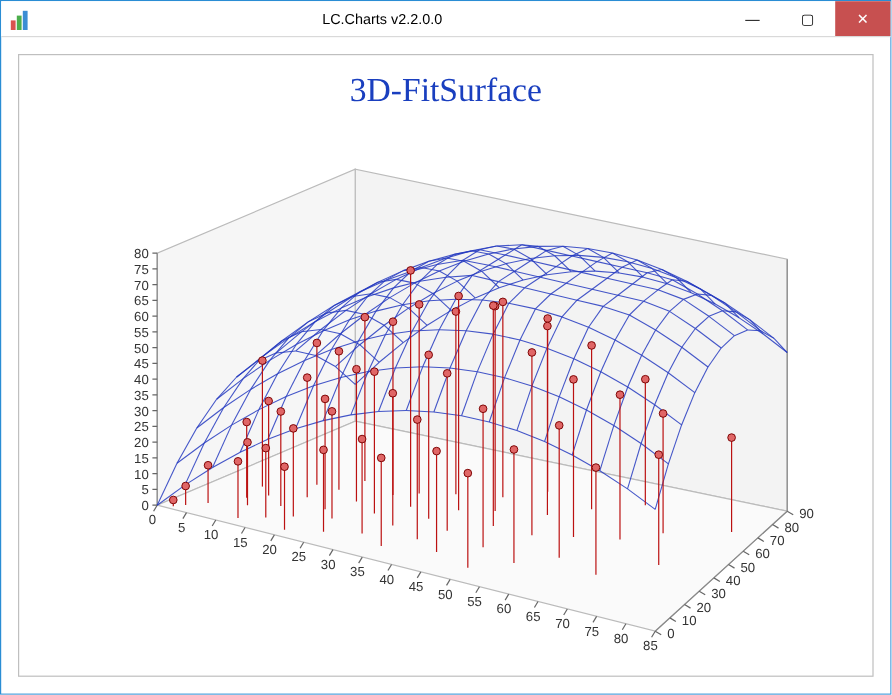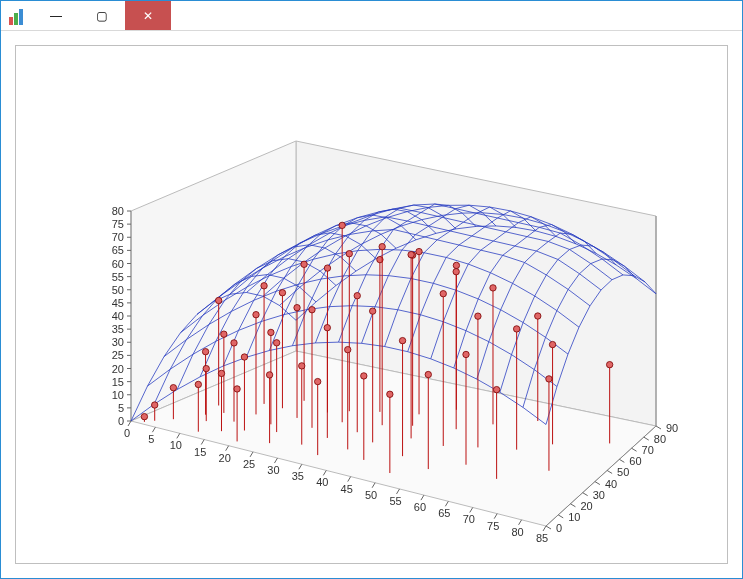--- a/index.html
+++ b/index.html
@@ -22,29 +22,31 @@
 <body>
 
 <div class="window">
 
   <div class="titlebar">
     <div class="app-icon" id="app-icon">
         <div class="bar" style="height: 8px; background: rgb(217, 83, 79);"></div>
         <div class="bar" style="height: 12px; background: rgb(76, 174, 76);"></div>
         <div class="bar" style="height: 16px; background: rgb(59, 141, 212);"></div>
       </div>
+    <div class="title">LC.Charts v2.2.0.0</div>
     <div class="win-controls">
       <div class="win-btn">—</div>
       <div class="win-btn">▢</div>
       <div class="win-btn close">✕</div>
     </div>
   </div>
 
   <div class="client">
     <div class="plot-frame">
+      <div class="chart-title">3D-FitSurface</div>
       <svg class="plot" id="plot-svg" width="700" height="505">
           <polygon points="280,305 640,380 640,170 280,95" fill="#f3f3f3" stroke="#bbb" stroke-width="1"></polygon>
           <polygon points="115,375 280,305 280,95 115,165" fill="#f6f6f6" stroke="#bbb" stroke-width="1"></polygon>
           <polygon points="115,375 530,480 640,380 280,305" fill="#fafafa" stroke="#bbb" stroke-width="1"></polygon>
           <line x1="115" y1="375" x2="115" y2="165" stroke="#888" stroke-width="1"></line>
           <line x1="530" y1="480" x2="640" y2="380" stroke="#888" stroke-width="1"></line>
           <line x1="640" y1="380" x2="640" y2="170" stroke="#888" stroke-width="1"></line>
           <line x1="111" y1="375" x2="115" y2="375" stroke="#666" stroke-width="1"></line>
           <text x="108" y="379" class="axis-tick" text-anchor="end">0</text>
           <line x1="111" y1="361.875" x2="115" y2="361.875" stroke="#666" stroke-width="1"></line>

